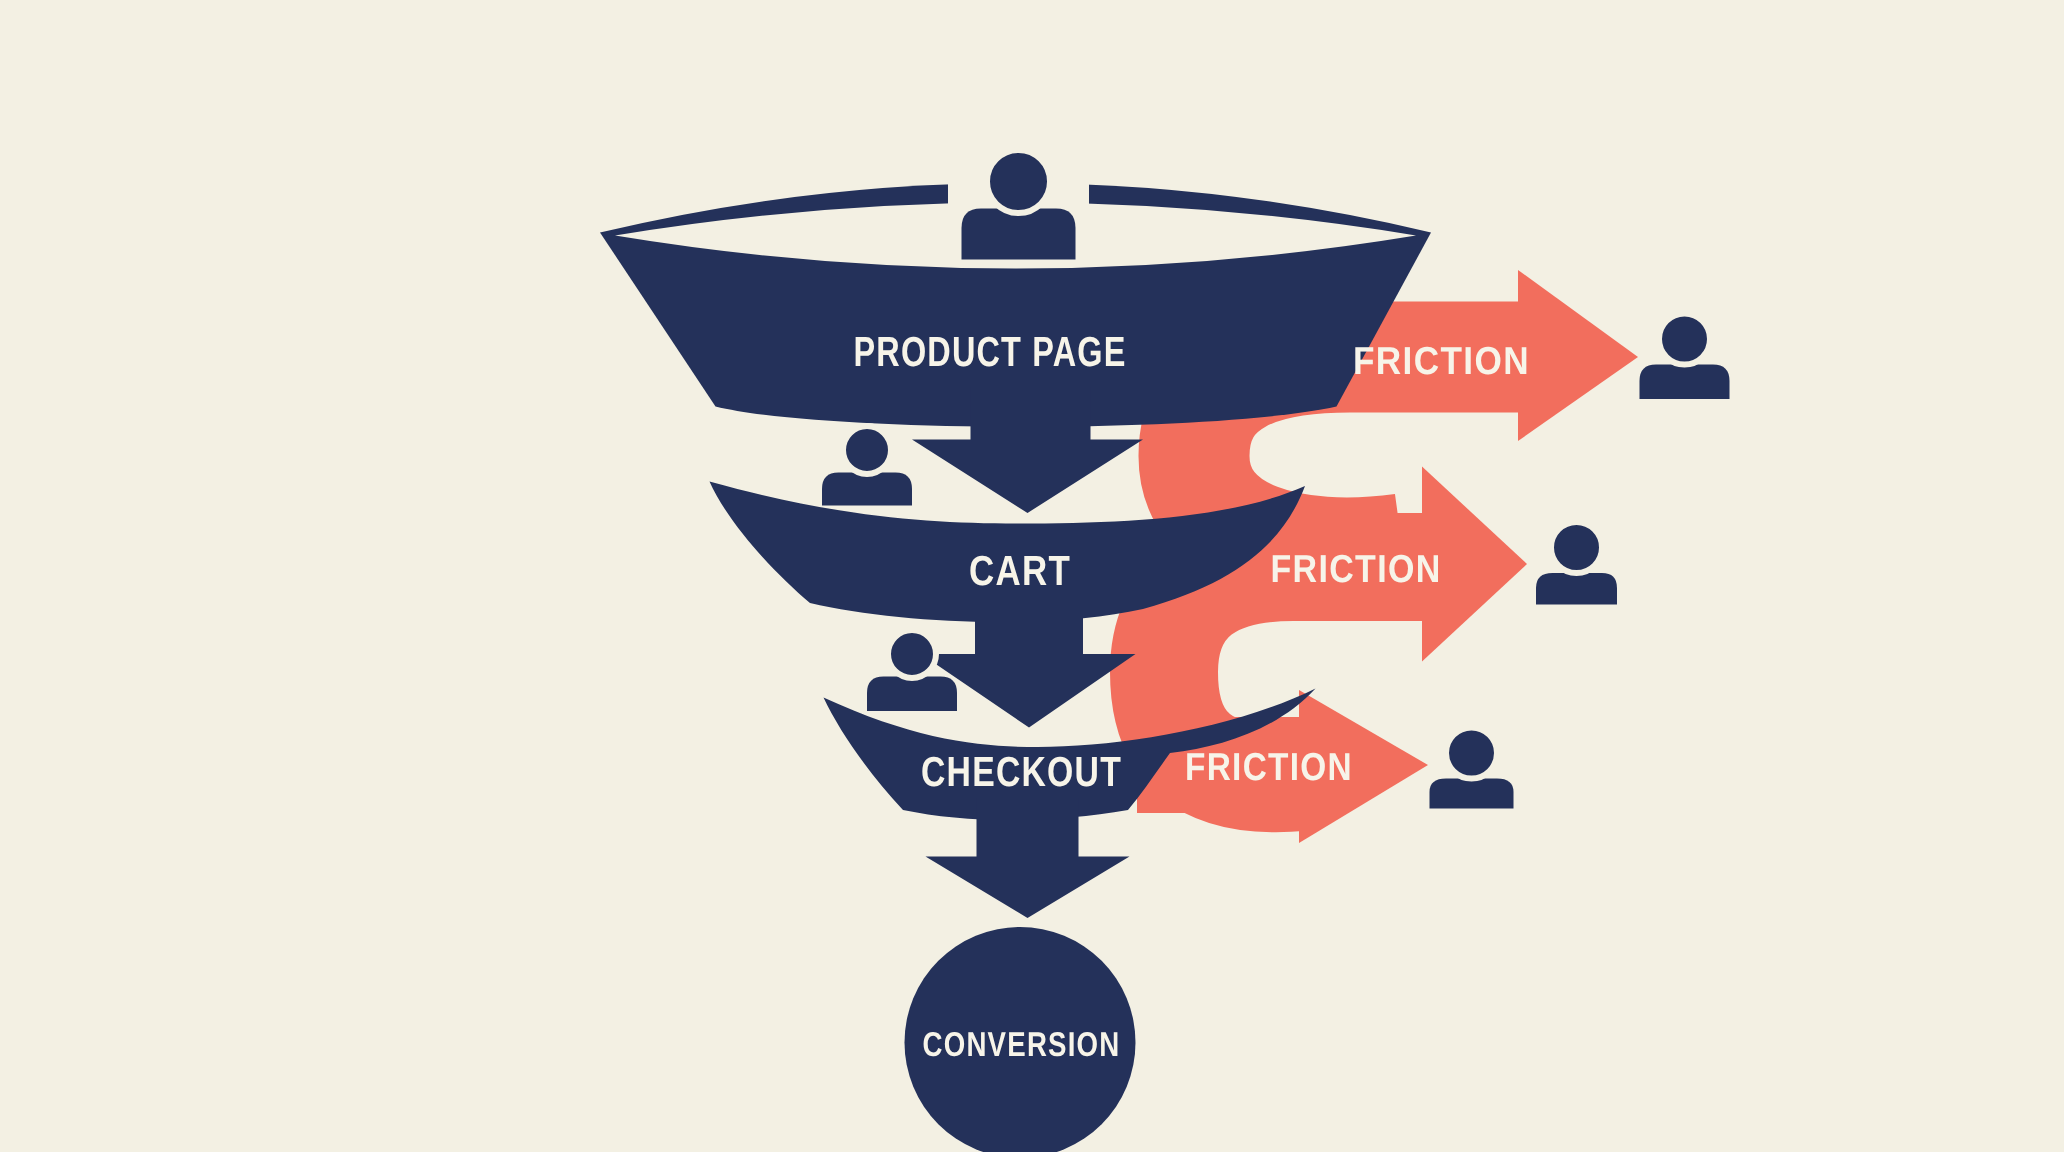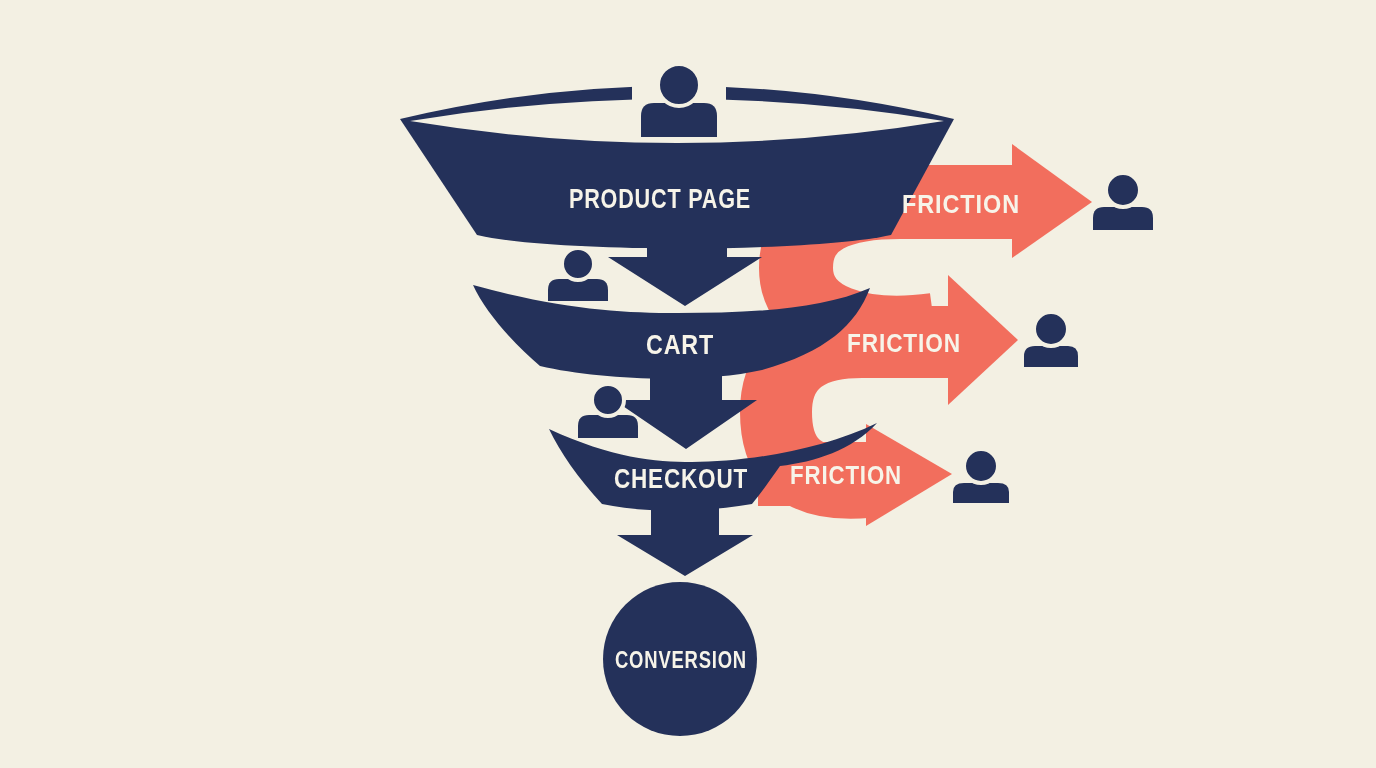--- a/index.html
+++ b/index.html
@@ -7,21 +7,21 @@
     --navy:#24315A;
     --coral:#F26E5D;
     --label_text:#F7F4E9;
   }
   html,body{margin:0;padding:0;}
   body{
     width:1376px;height:768px;overflow:hidden;
     background:var(--background);
     font-family:"Liberation Sans",sans-serif;
   }
-  .stage-wrap{position:relative;width:1376px;height:588px;}
+  .stage-wrap{position:relative;width:1376px;height:588px;margin-top:36px;}
   svg{display:block;}
   .navy{fill:var(--navy);}
   .coral{fill:var(--coral);}
   .bg-fill{fill:var(--background);}
   .curl{fill:none;stroke:var(--coral);stroke-linecap:butt;}
   .head-sep{stroke:var(--background);stroke-width:4px;}
   .label{
     fill:var(--label_text);
     font-family:"Liberation Sans",sans-serif;
     font-weight:bold;

